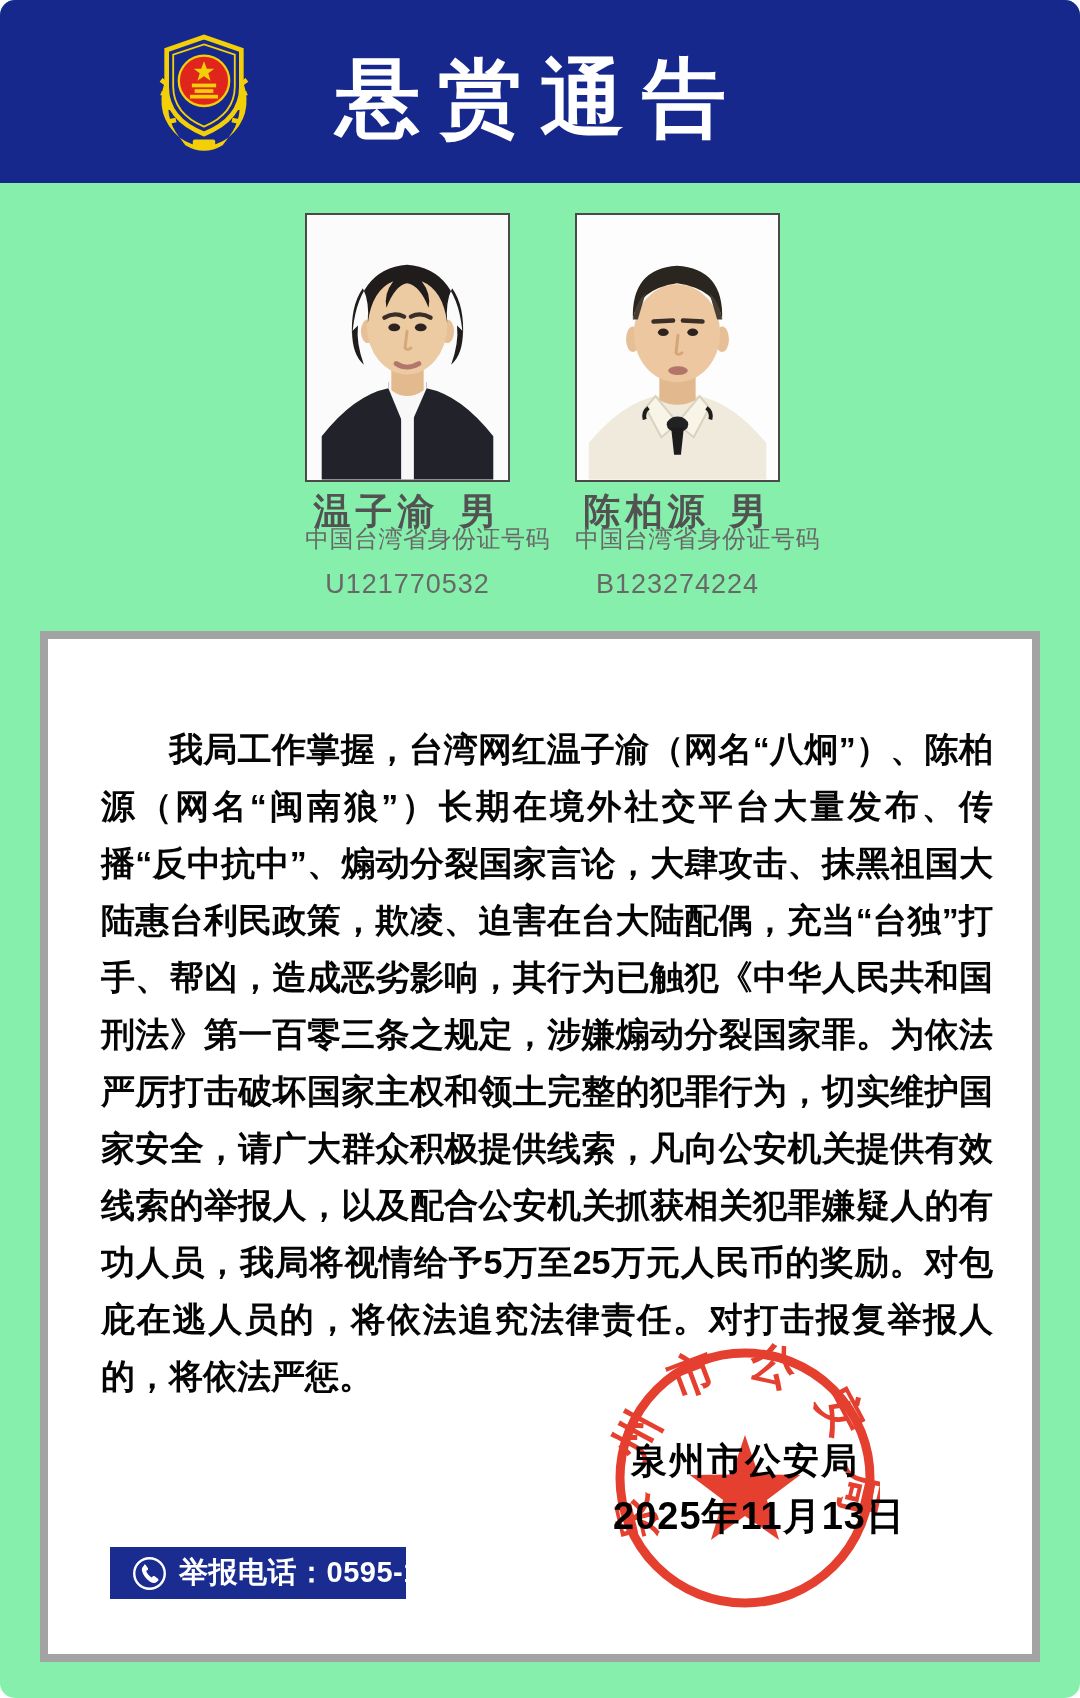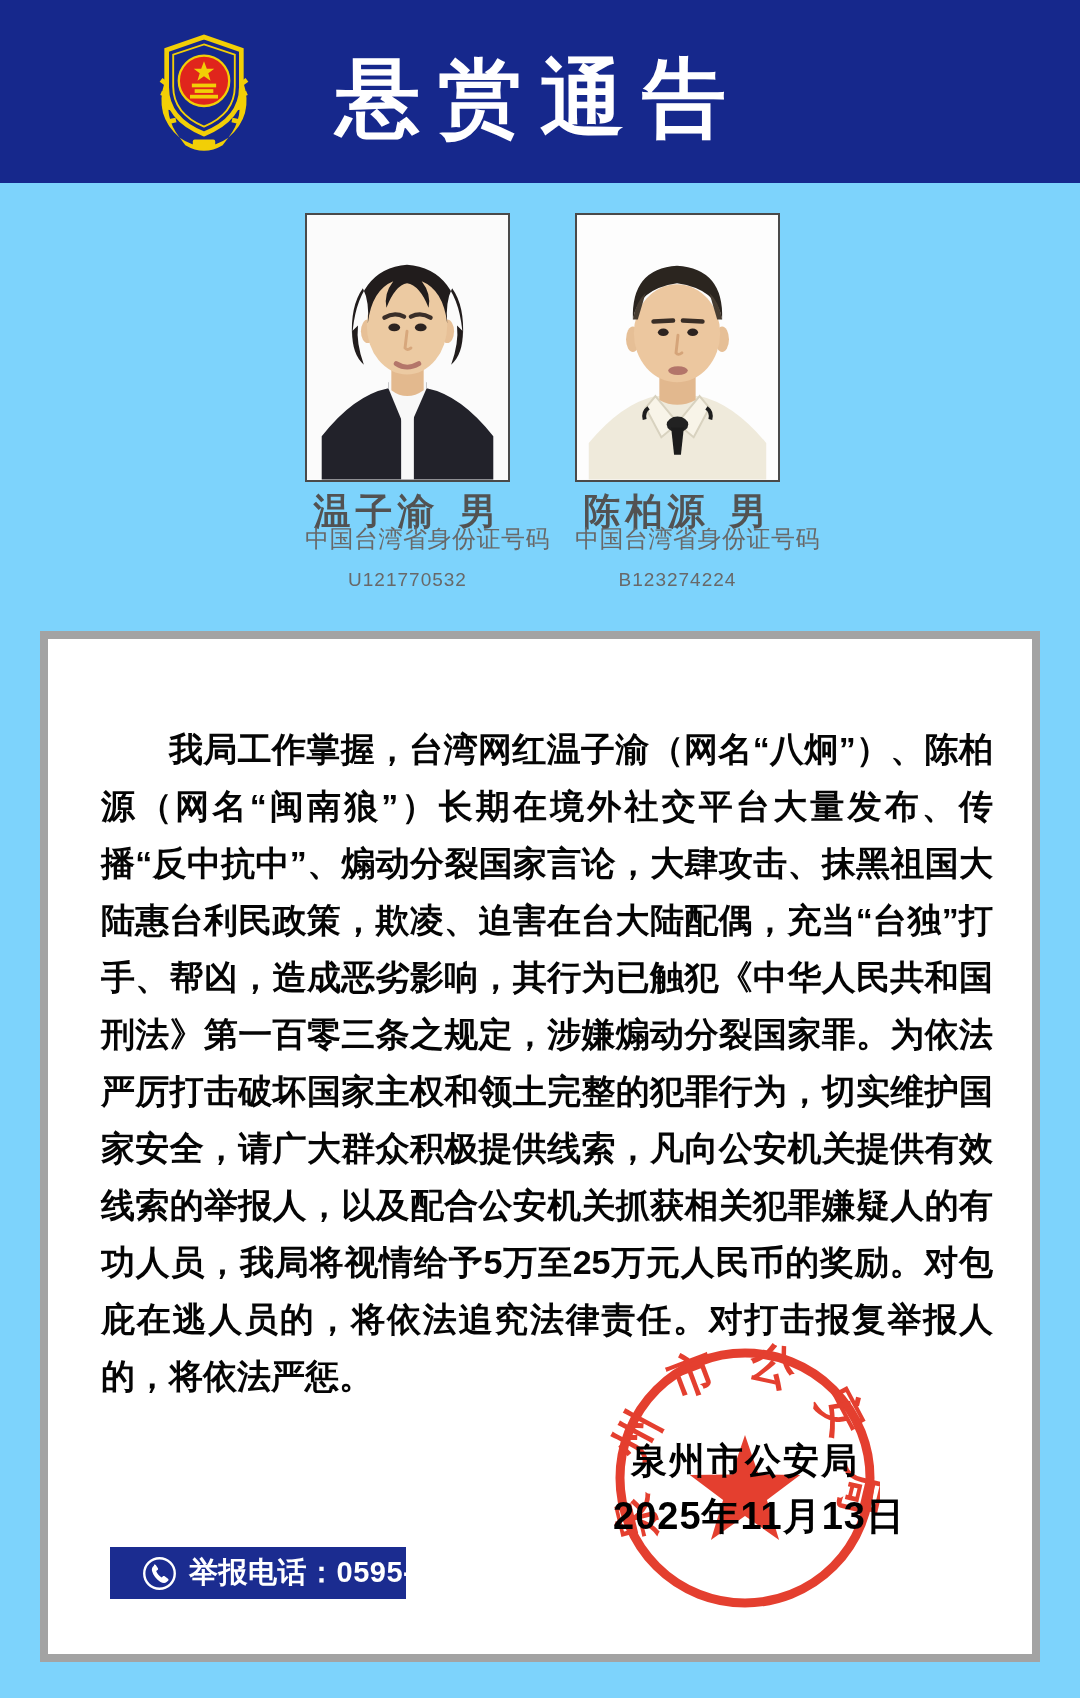--- a/index.html
+++ b/index.html
@@ -1,19 +1,20 @@
 <!DOCTYPE html>
 <html><head>
 <meta charset="utf-8">
 <style>
   html,body { margin:0; padding:0; }
   .page {
     position:relative; width:1080px; height:1698px;
-    background:#7dd3fc; overflow:hidden;
+    background:#86efac; overflow:hidden;
     font-family:"Liberation Sans", sans-serif;
+    border-radius:15px;
   }
   
   .header { position:absolute; left:0; top:0; width:1080px; height:183px; background:#16288c; }
   .emblem { position:absolute; left:148px; top:28px; width:112px; height:128px; }
   .title {
     position:absolute; left:50%; top:42px; transform:translateX(-50%);
     color:#ffffff; font-size:84px; font-weight:bold; letter-spacing:18px;
     margin-right:-18px; white-space:nowrap;
   }
   
@@ -22,21 +23,21 @@
     border:2px solid #4a4a4a; box-sizing:border-box; background:#fcfcfc;
   }
   .photo-a { left:305px; }
   .photo-b { left:575px; }
   .photo svg { display:block; width:100%; height:100%; }
   .cap { position:absolute; width:205px; text-align:center; }
   .cap-a { left:305px; } .cap-b { left:575px; }
   .cap-name { top:487px; font-size:37px; font-weight:bold; color:#525252; letter-spacing:5px; white-space:nowrap; }
   .cap-name .gender { margin-left:20px; }
   .cap-idlabel { top:523px; font-size:24px; font-weight:normal; color:#686868; letter-spacing:0.5px; white-space:nowrap; }
-  .cap-idnum { top:569px; font-size:19px; color:#686868; letter-spacing:1px; }
+  .cap-idnum { top:569px; font-size:27px; color:#686868; letter-spacing:1px; }
   
   .notice-box {
     position:absolute; left:40px; top:631px; width:1000px; height:1031px;
     background:#ffffff; border:8px solid #a3a3a3; box-sizing:border-box;
   }
   .notice-body {
     position:absolute; left:53px; top:82px; width:892px; margin:0;
     font-size:34px; line-height:57px; font-weight:700; color:#050505;
     text-align:justify; text-justify:inter-character; text-indent:68px;
   }
@@ -47,21 +48,21 @@
     font-size:36px; font-weight:600; color:#000; letter-spacing:2px; white-space:nowrap;
   }
   .seal-date {
     position:absolute; left:595px; top:1491px; width:310px; text-align:right;
     font-size:38px; font-weight:600; color:#000; letter-spacing:1px; white-space:nowrap;
   }
   
   .phone-badge {
     position:absolute; left:110px; top:1547px; width:296px; height:52px;
     background:#1b2c90; box-sizing:border-box;
-    display:flex; align-items:center; gap:11px; padding-left:31px;
+    display:flex; align-items:center; gap:11px; padding-left:21px;
   }
   .phone-badge .label { color:#fff; font-size:29px; font-weight:bold; letter-spacing:0.5px; white-space:nowrap; }
   .phone-icon { width:37px; height:37px; flex:0 0 auto; }
 </style>
 </head>
 <body>
 
 <div class="page">
 
   <div class="header">

